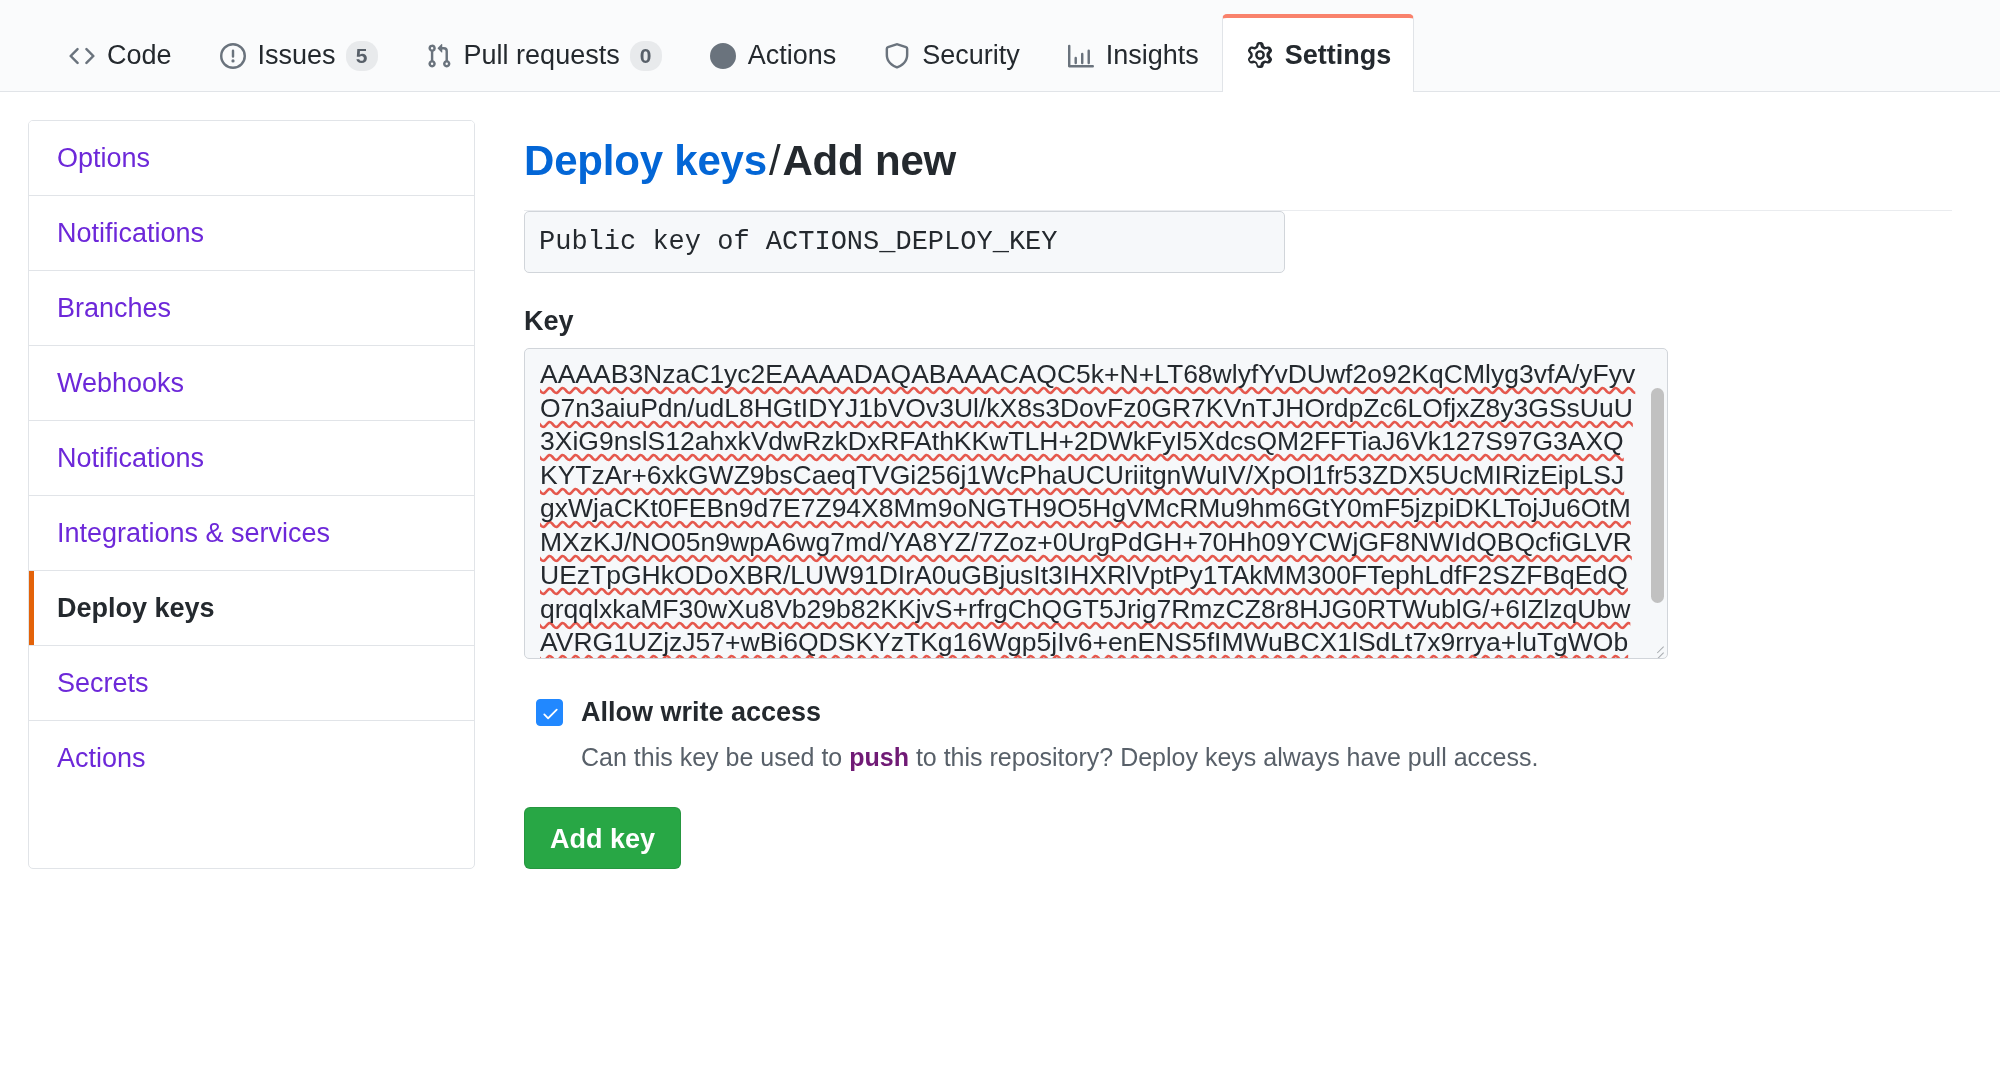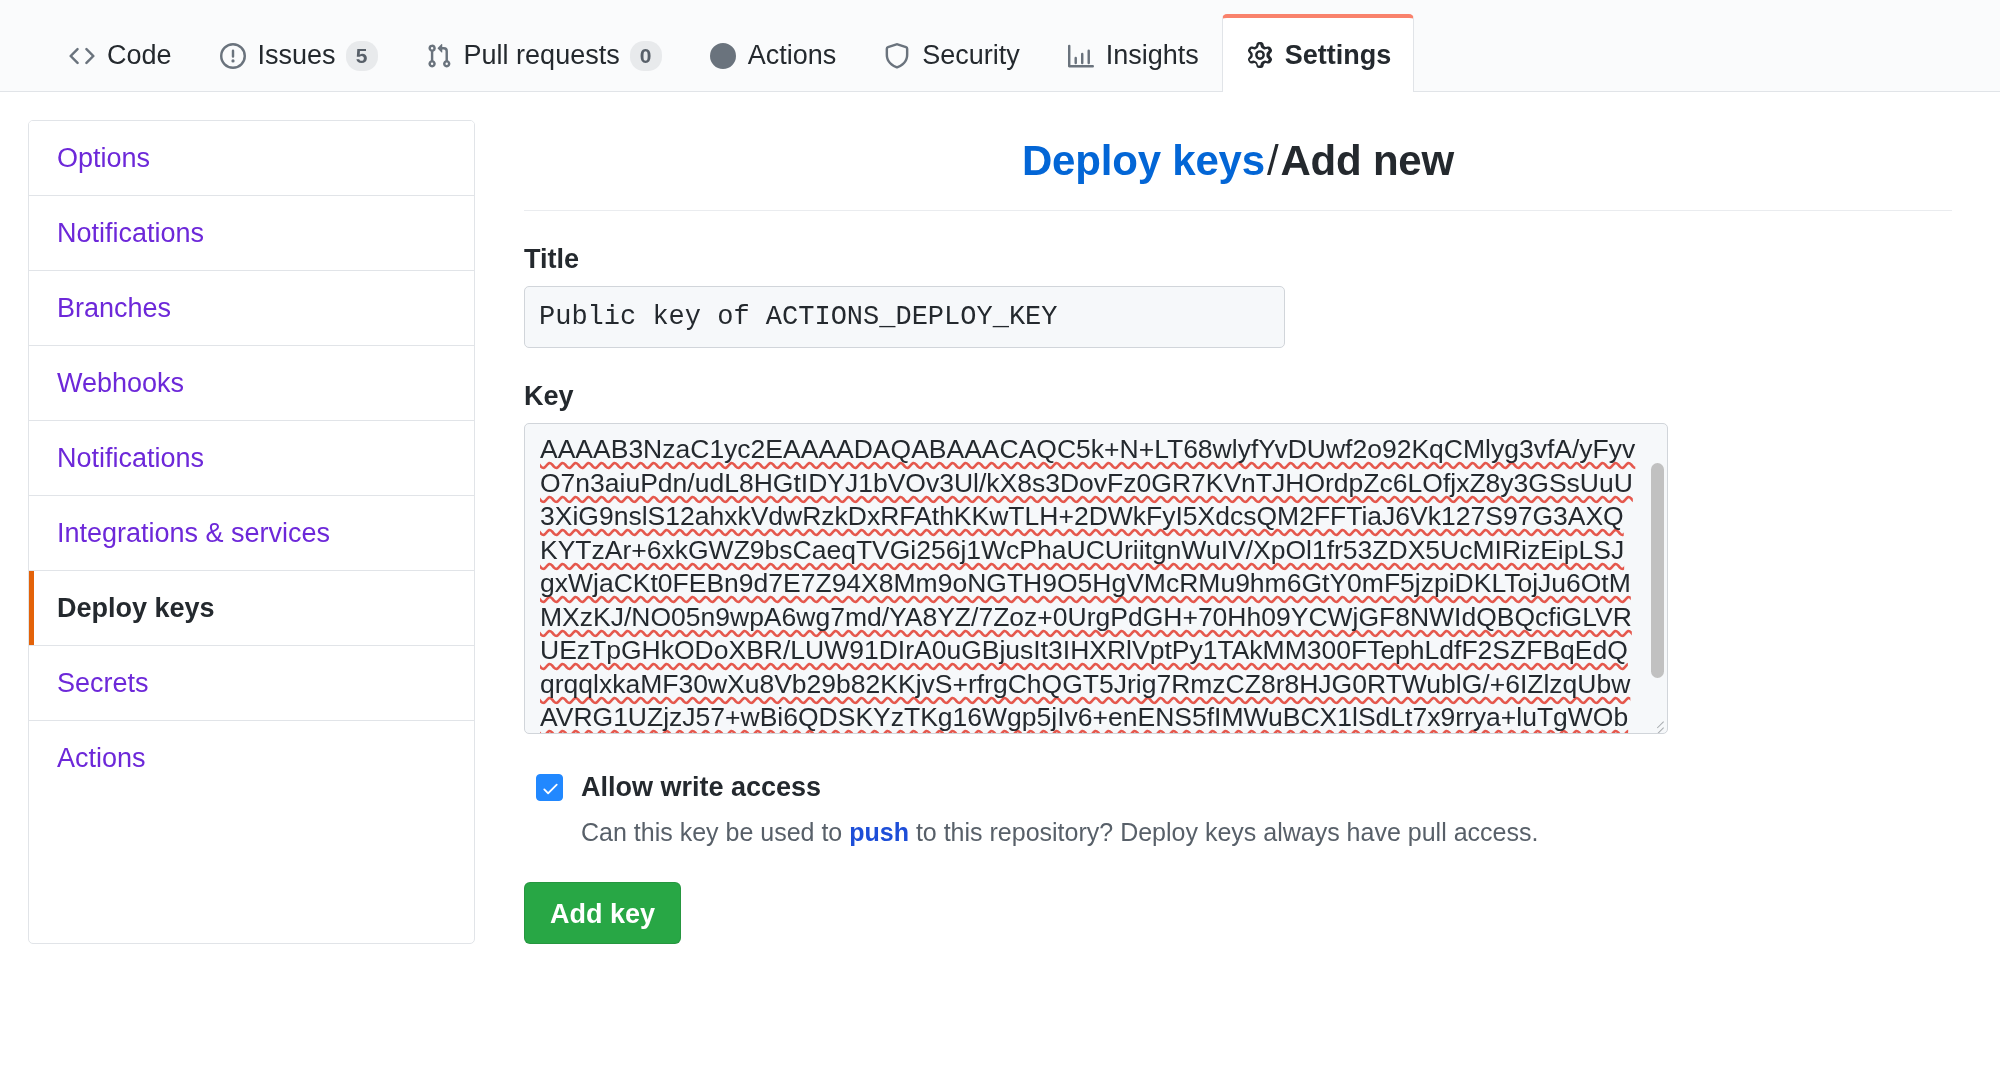--- a/index.html
+++ b/index.html
@@ -132,21 +132,20 @@
     padding-right: 8px;
     min-width: 0;
   }
   .page-title {
     font-size: 42px;
     font-weight: 400;
     line-height: 1.2;
     color: #24292e;
     margin: 16px 0 0 0;
     letter-spacing: -0.2px;
-    text-align: center;
   }
   .page-title .crumb-link {
     color: #0366d6;
     font-weight: 600;
     text-decoration: none;
   }
   .page-title .crumb-sep {
     color: #24292e;
     font-weight: 400;
     padding: 0 2px;
@@ -261,21 +260,21 @@
     font-size: 27px;
     font-weight: 600;
     color: #24292e;
   }
   .check-note {
     margin: 12px 0 0 57px;
     font-size: 25px;
     line-height: 34px;
     color: #586069;
   }
-  .check-note b { color: #1d4ed8; font-weight: 700; }
+  .check-note b { color: #701a75; font-weight: 700; }
 
   .btn-primary {
     display: inline-block;
     margin: 33px 0 0 0;
     padding: 0 25px;
     height: 62px;
     line-height: 62px;
     font-size: 27px;
     font-weight: 600;
     font-family: "Liberation Sans", "DejaVu Sans", sans-serif;
@@ -393,21 +392,20 @@
       </a>
     </nav>
 
     <div class="main-col">
 
       <h1 class="page-title">
         <a class="crumb-link" href="#">Deploy keys</a><span class="crumb-sep">/</span><span class="crumb-current">Add new</span>
       </h1>
       <div class="title-rule"></div>
 
-      <label class="field-label">Title</label>
       <input class="text-input" type="text" value="Public key of ACTIONS_DEPLOY_KEY" style="">
 
       <label class="field-label">Key</label>
 
       <div class="key-box">
         <div class="key-text">AAAAB3NzaC1yc2EAAAADAQABAAACAQC5k+N+LT68wlyfYvDUwf2o92KqCMlyg3vfA/yFyvO7n3aiuPdn/udL8HGtIDYJ1bVOv3Ul/kX8s3DovFz0GR7KVnTJHOrdpZc6LOfjxZ8y3GSsUuU3XiG9nslS12ahxkVdwRzkDxRFAthKKwTLH+2DWkFyI5XdcsQM2FFTiaJ6Vk127S97G3AXQKYTzAr+6xkGWZ9bsCaeqTVGi256j1WcPhaUCUriitgnWuIV/XpOl1fr53ZDX5UcMIRizEipLSJgxWjaCKt0FEBn9d7E7Z94X8Mm9oNGTH9O5HgVMcRMu9hm6GtY0mF5jzpiDKLTojJu6OtMMXzKJ/NO05n9wpA6wg7md/YA8YZ/7Zoz+0UrgPdGH+70Hh09YCWjGF8NWIdQBQcfiGLVRUEzTpGHkODoXBR/LUW91DIrA0uGBjusIt3IHXRlVptPy1TAkMM300FTephLdfF2SZFBqEdQqrqqlxkaMF30wXu8Vb29b82KKjvS+rfrgChQGT5Jrig7RmzCZ8r8HJG0RTWublG/+6IZlzqUbwAVRG1UZjzJ57+wBi6QDSKYzTKg16Wgp5jIv6+enENS5fIMWuBCX1lSdLt7x9rrya+luTgWOb9K0UdbATPteRbyY+fozJf0cOy/dsP5296fJU0ZcxpP3QcczVmtyTM/gyVLONuyXOurXwuqJw== 30958501+peaceiris@users.noreply.github.com</div>
         <div class="key-scroll-track">
           <div class="key-scroll-thumb"></div>
         </div>
         <div class="key-resize">

